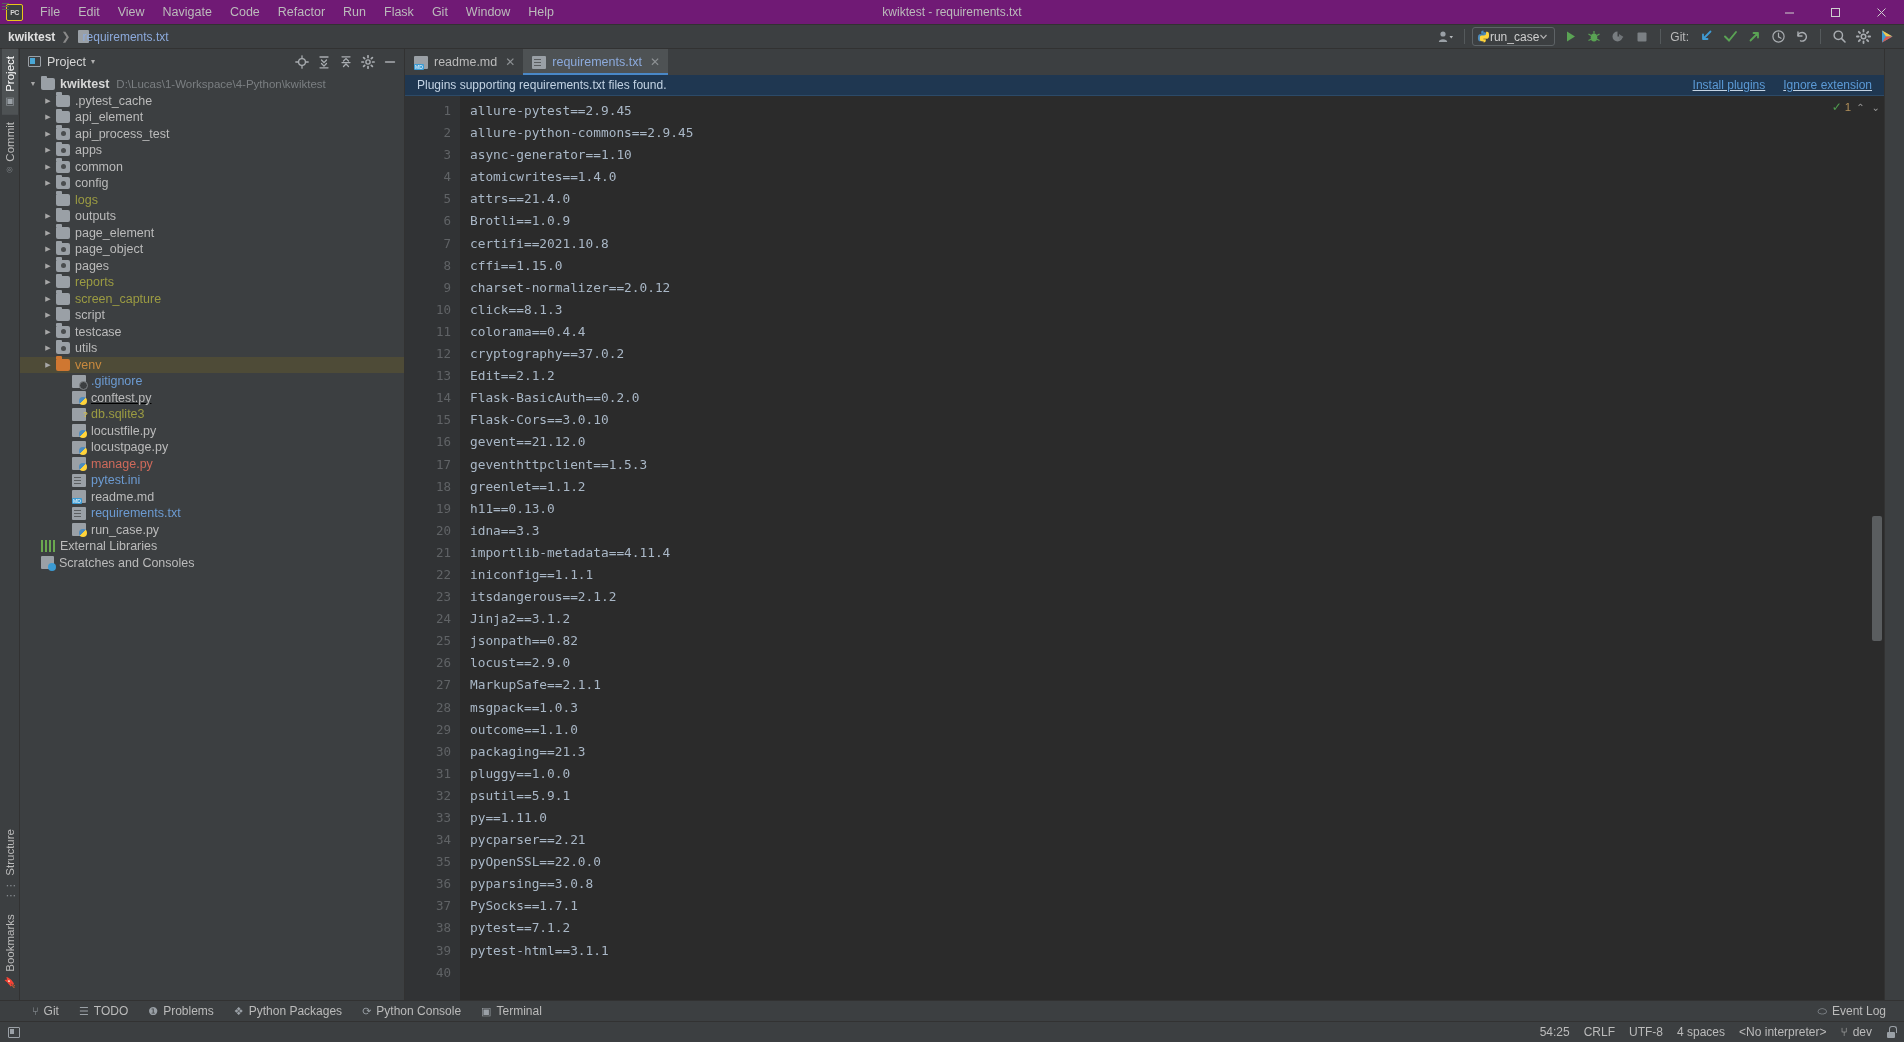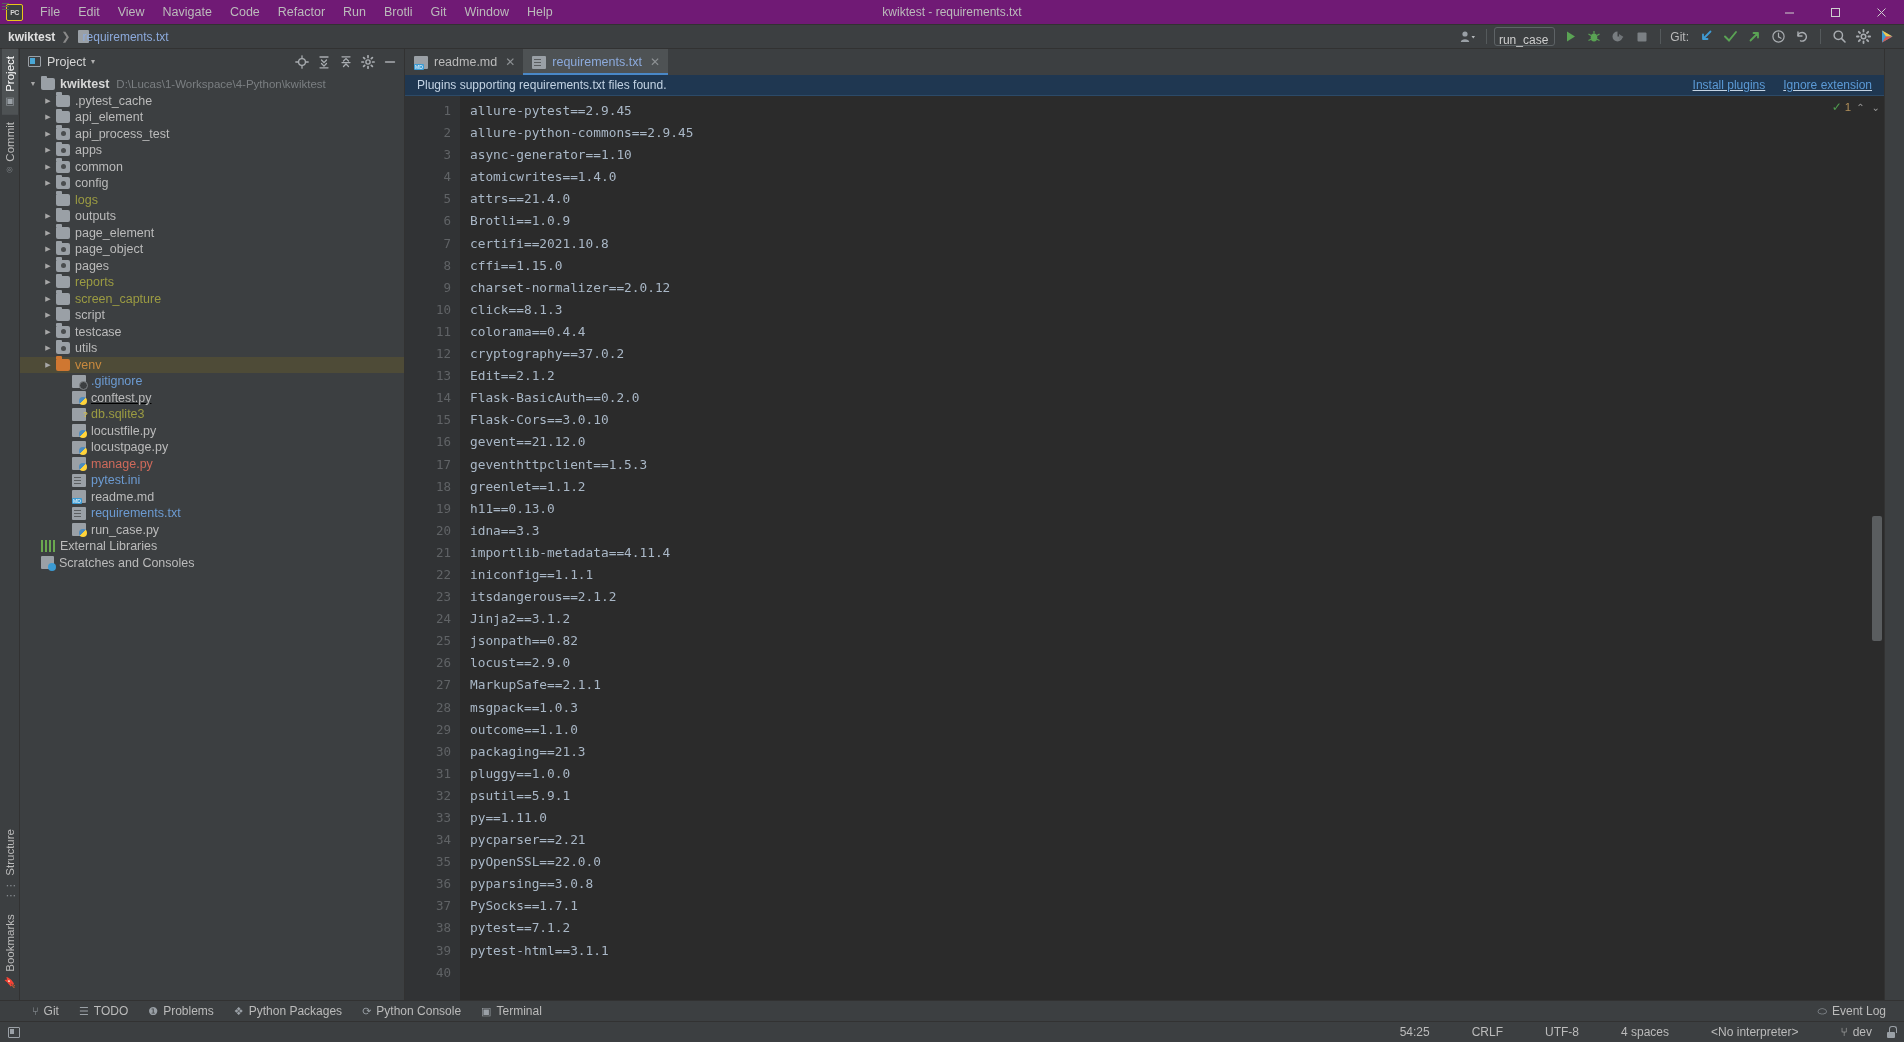--- a/index.html
+++ b/index.html
@@ -57,22 +57,22 @@
     content:''; position:absolute; left:2px; right:2px; top:3px; height:1px;
     box-shadow:0 3px 0 #5a5d5f, 0 6px 0 #5a5d5f; background:#5a5d5f;
   }
   .nav-right{ margin-left:auto; display:flex; align-items:center; gap:2px; padding-right:6px; }
   .tb-btn{
     width:22px;height:20px;display:flex;align-items:center;justify-content:center;
     border-radius:3px; cursor:default;
   }
   .tb-sep{ width:1px;height:15px;background:#555a5c; margin:0 5px; }
   .runconfig{
-    display:flex;align-items:center;gap:5px; border:1px solid #5e6366;
-    border-radius:3px; height:19px; padding:0 6px 0 4px; margin-right:2px;flex-direction:column;
+    display:flex;align-items:center;border:1px solid #5e6366;
+    border-radius:3px; height:19px; padding:0 6px 0 4px; margin-right:2px;
   }
   .runconfig span{ font-size:12px;color:#cfcfcf; }
   .git-label{ font-size:12px;color:#bbbbbb; margin:0 4px 0 2px; }
 
   
   .main{ flex:1 1 auto; display:flex; min-height:0; }
 
   
   .strip{
     width:20px; background:#3c3f41; border-right:1px solid #323232;
@@ -254,21 +254,21 @@
     height:21px;flex:0 0 21px;background:#3c3f41;border-top:1px solid #323232;
     display:flex;align-items:center;padding:0 8px;
   }
   .st-left{ display:flex;align-items:center;gap:6px; }
   .st-ico{
     width:12px;height:11px;border:1.5px solid #9aa0a6;border-radius:1px;
     position:relative;
   }
   .st-ico::after{ content:'';position:absolute;left:1px;top:1px;width:4px;height:5px;background:#9aa0a6; }
   .st-right{ margin-left:auto;display:flex;align-items:center;gap:14px; }
-  .st-item{ font-size:12px;color:#bbbbbb;cursor:default;margin-left:28px; }
+  .st-item{ font-size:12px;color:#bbbbbb;cursor:default; }
   .lock{
     width:10px;height:12px;position:relative;
   }
   .lock::before{
     content:'';position:absolute;left:1px;bottom:0;width:8px;height:6px;
     background:#9aa0a6;border-radius:1px;
   }
   .lock::after{
     content:'';position:absolute;left:3px;top:0px;width:6px;height:6px;
     border:1.3px solid #9aa0a6;border-bottom:none;border-radius:3px 3px 0 0;
@@ -281,21 +281,21 @@
 <div class="titlebar">
   <div class="pc-logo">PC</div>
   <div class="menu">
     <div class="menu-item">File</div>
     <div class="menu-item">Edit</div>
     <div class="menu-item">View</div>
     <div class="menu-item">Navigate</div>
     <div class="menu-item">Code</div>
     <div class="menu-item">Refactor</div>
     <div class="menu-item">Run</div>
-    <div class="menu-item">Brotli</div>
+    <div class="menu-item">Flask</div>
     <div class="menu-item">Git</div>
     <div class="menu-item">Window</div>
     <div class="menu-item">Help</div>
   </div>
   <div class="win-title">kwiktest - requirements.txt</div>
   <div class="win-controls">
     <div class="win-btn">
       <svg width="11" height="11" viewBox="0 0 11 11">
           <line x1="1" y1="6" x2="10" y2="6" stroke="#cfcfcf" stroke-width="1"></line>
         </svg>

